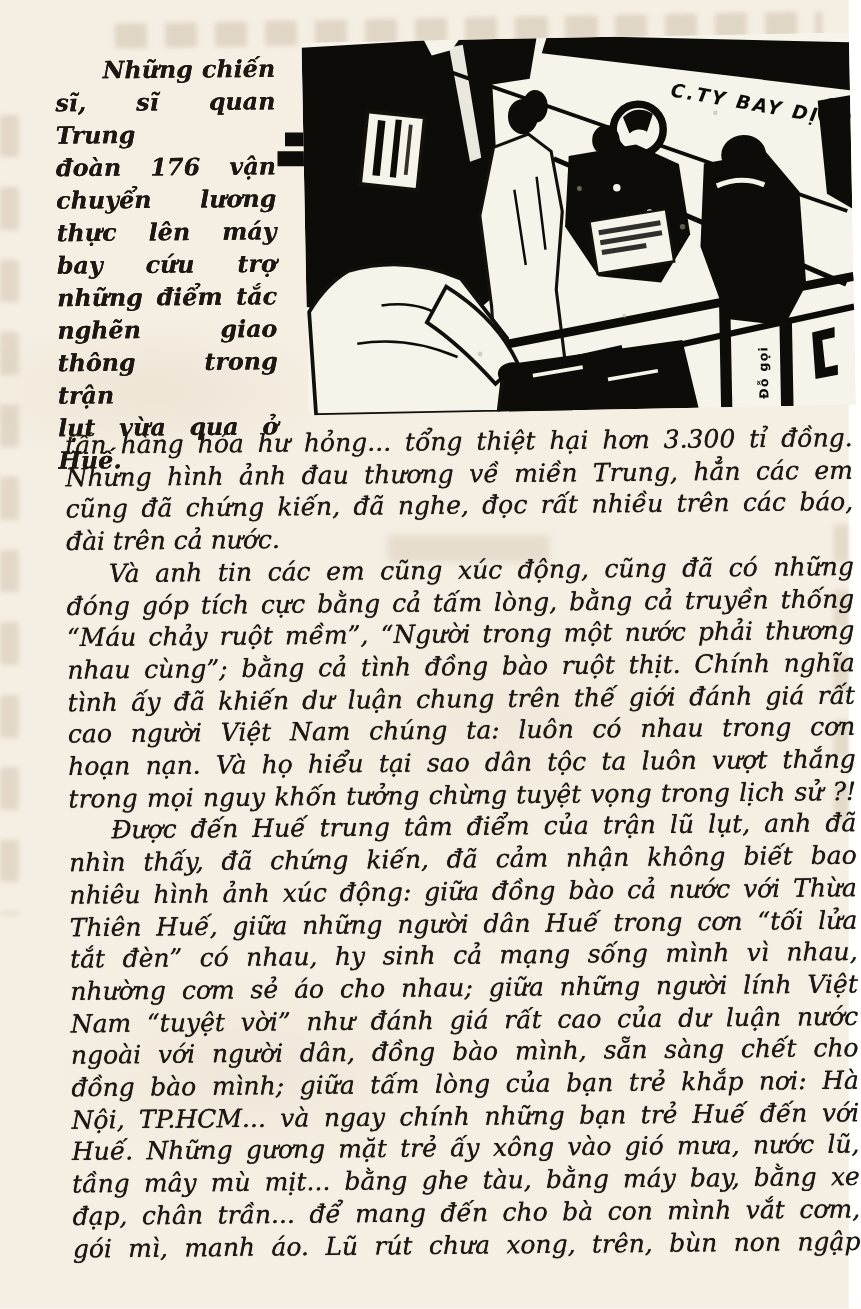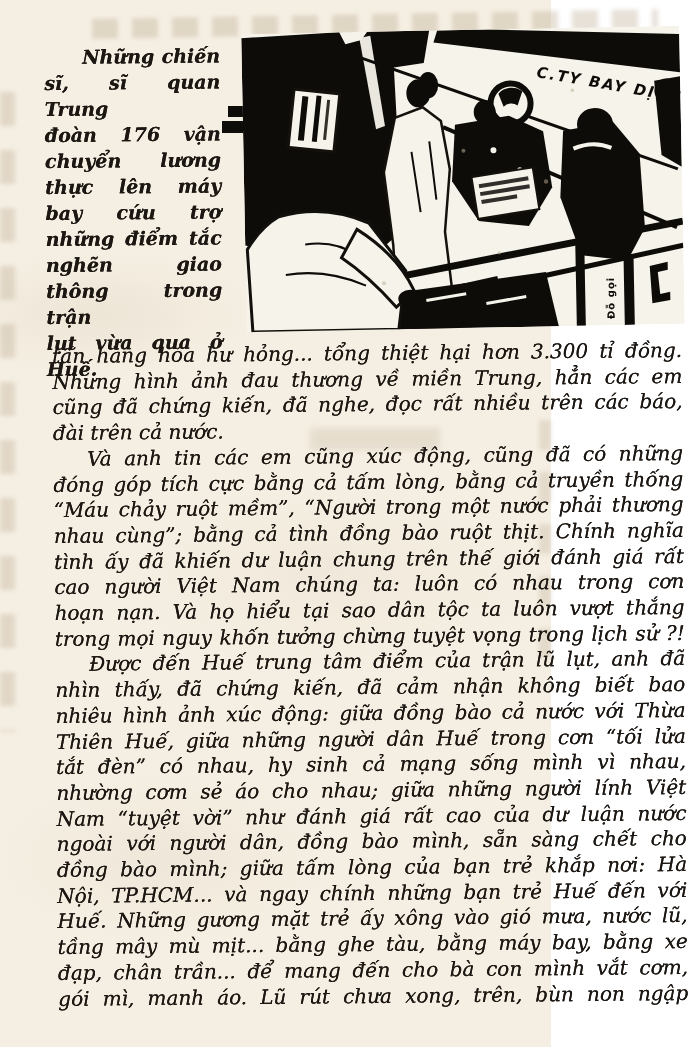--- a/index.html
+++ b/index.html
@@ -2,21 +2,21 @@
 <html lang="vi" style="--paper: #f5efe3; --ink: #1c1712; --photo-black: #0e0c09; --photo-white: #f6f3ea;"><head>
 <meta charset="utf-8">
 <title>Scanned book page</title>
 <style>
   :root{
     --paper:#f5efe3; --ink:#1c1712; --photo-black:#0e0c09; --photo-white:#f6f3ea;
   }
   html,body{margin:0;padding:0;}
   body{width:689px;height:1047px;overflow:hidden;background:#fff;}
   .page{
-    position:relative;width:551px;height:1047px;
+    position:relative;width:679px;height:1047px;
     background-color:var(--paper);
     background-image:
       radial-gradient(ellipse 220px 90px at 18% 30%, rgba(205,188,160,.20), transparent 70%),
       radial-gradient(ellipse 260px 120px at 75% 12%, rgba(205,188,160,.16), transparent 70%),
       radial-gradient(ellipse 300px 140px at 60% 55%, rgba(210,195,168,.14), transparent 70%),
       radial-gradient(ellipse 240px 120px at 30% 82%, rgba(205,188,160,.16), transparent 70%);
     font-family:"DejaVu Serif","Liberation Serif",serif;
     color:var(--ink);
   }
   

